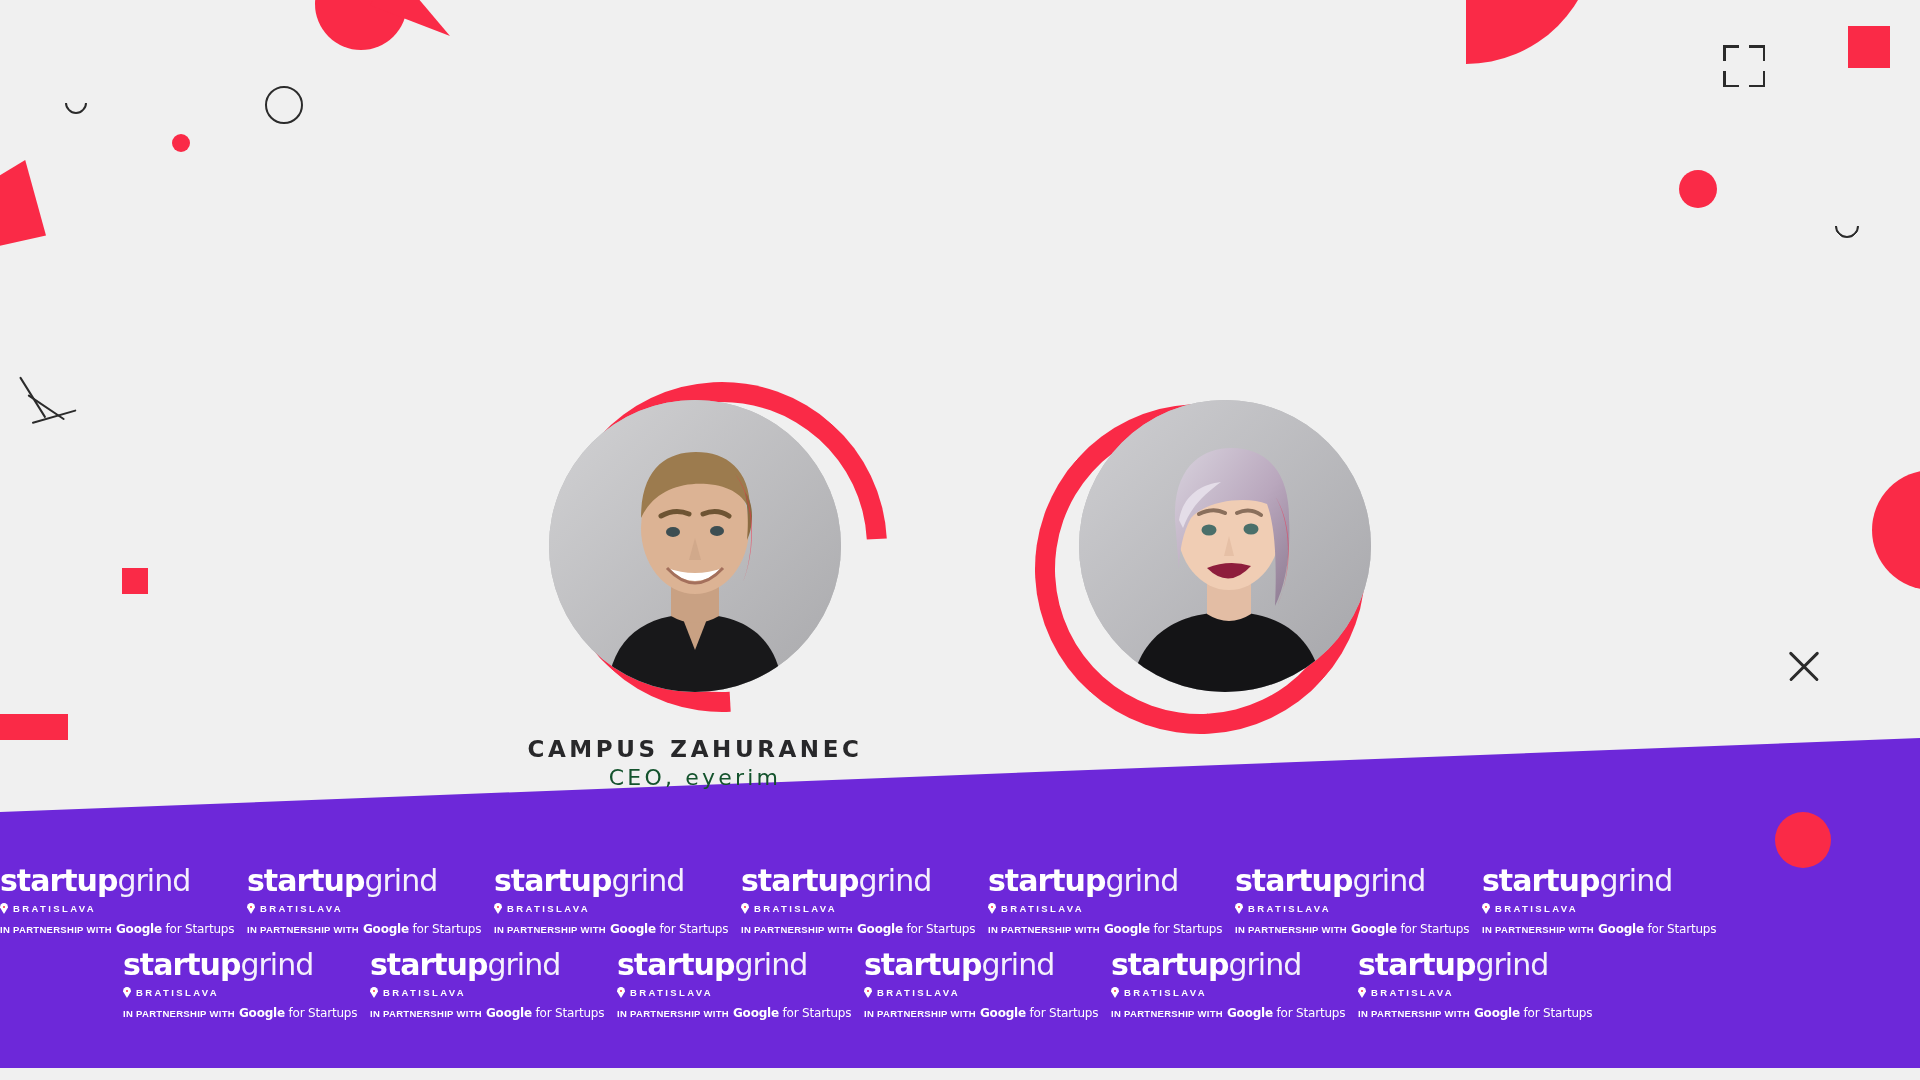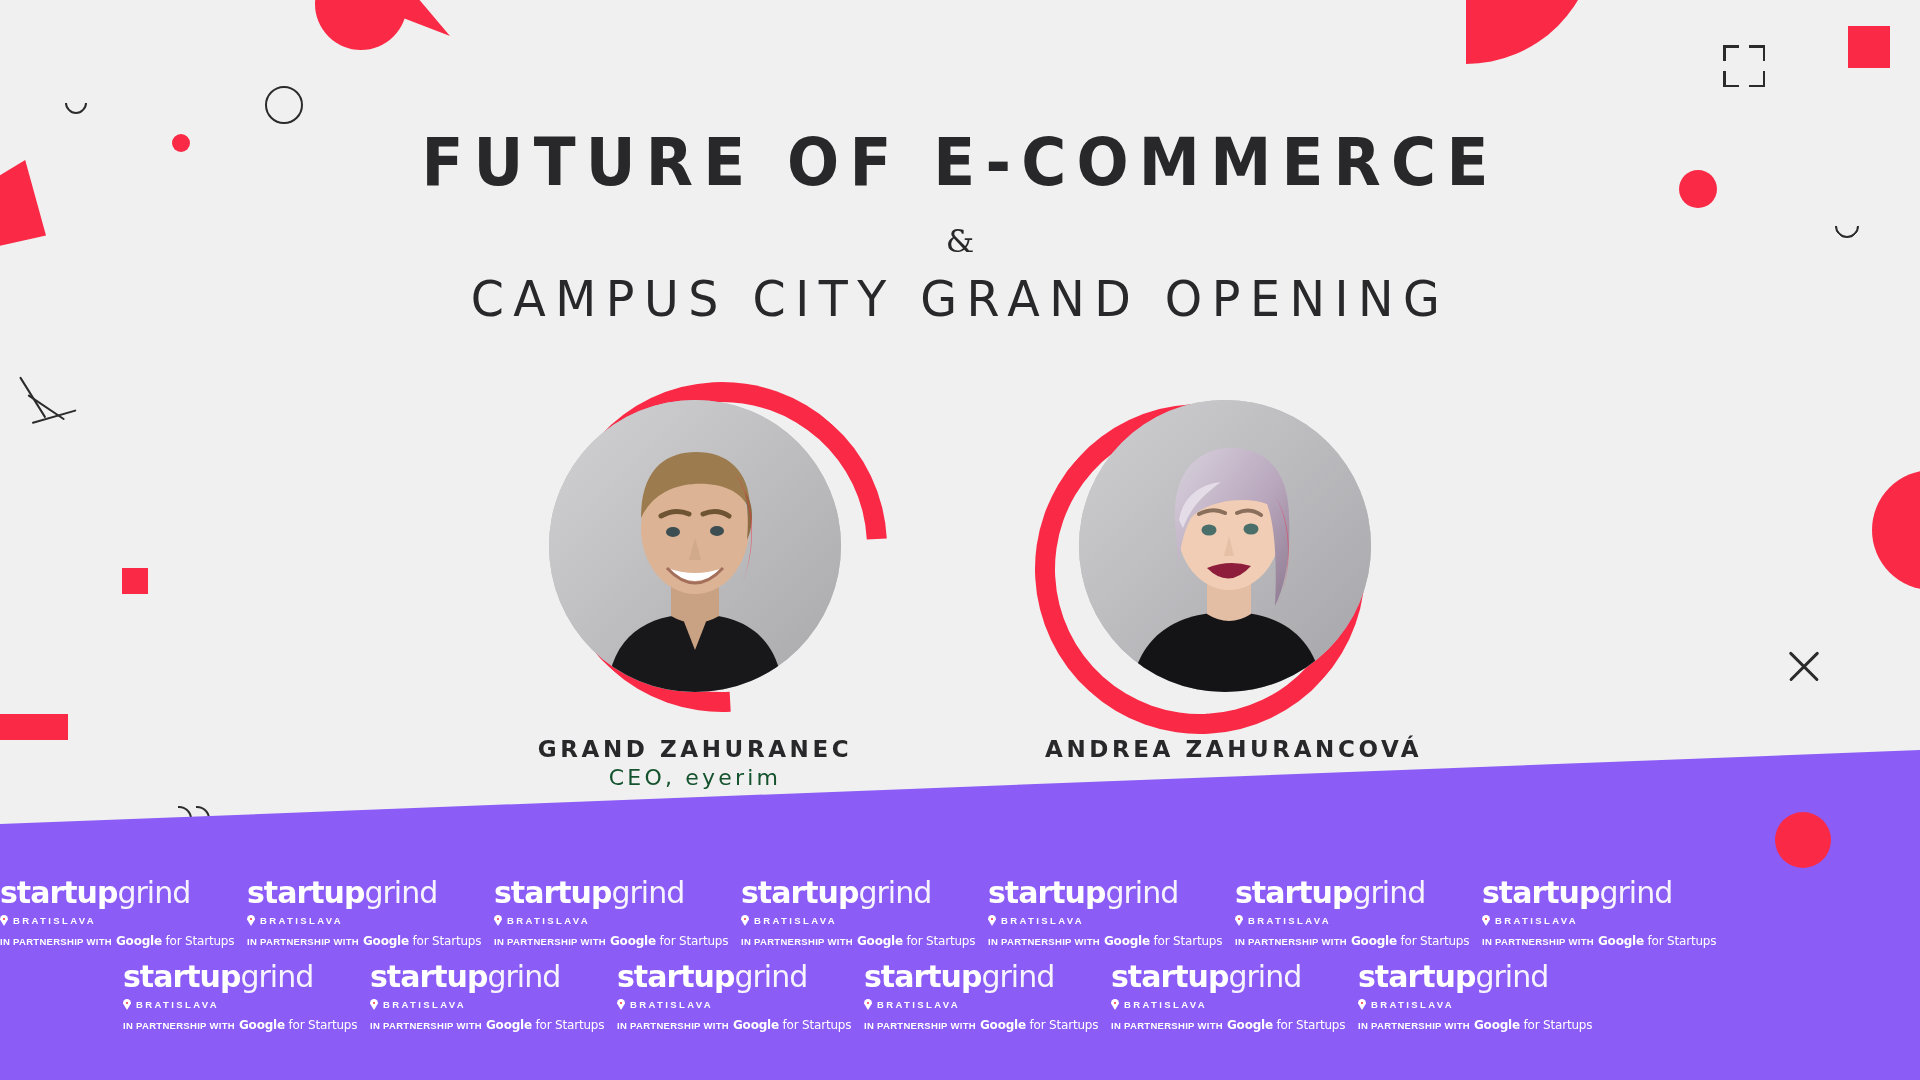--- a/index.html
+++ b/index.html
@@ -166,23 +166,23 @@
     margin-top:3px;
     font-family:"DejaVu Sans", sans-serif;
     font-size:22px;
     letter-spacing:3.2px;
     color:#14532d;
   }
 
   
   .band {
     position:absolute;
-    left:0; bottom:0;
+    left:0; bottom:12px;
     width:1920px; height:330px;
-    background:#8b5cf6;
+    background:#6d28d9;
     clip-path:polygon(0 74px, 1920px 0, 1920px 330px, 0 330px);
     z-index:4;
     overflow:hidden;
     text-decoration:underline;
   }
   .band-circle {
     position:absolute;
     width:56px; height:56px;
     border-radius:50%;
     background:#fa2a47;
@@ -318,25 +318,20 @@
 
     <div class="x-icon" style="left:1784px;top:645px;">
       <span></span>
         <span></span>
     </div>
 
     <div class="deco" style="left:1872px;top:470px;width:120px;height:120px;background:#fa2a47;
                 border-radius:50%;"></div>
   </div>
 
-  <div class="headline">
-    <div class="title-main">FUTURE OF E-COMMERCE</div>
-    <div class="title-amp">&amp;</div>
-    <div class="title-sub">CAMPUS CITY GRAND OPENING</div>
-  </div>
 
   <div class="speakers">
 
     <div class="speaker">
       <div class="photo-wrap">
         <div class="ring a"></div>
         <div class="avatar">
           <svg viewBox="0 0 292 292" preserveAspectRatio="xMidYMid slice">
             <defs>
               <linearGradient id="bg1" x1="0" y1="0" x2="1" y2="1">
@@ -365,21 +360,21 @@
 
             <path d="M146 138 l-6 22 h12 z" fill="#c9a183" opacity=".55"></path>
 
             <path d="M118 168 q28 26 56 0 q-28 10 -56 0 z" fill="#ffffff"></path>
             <path d="M118 168 q28 30 56 0" stroke="#a4705c" stroke-width="3" fill="none"></path>
 
             <path d="M186 74 C206 100 206 150 194 182 C208 146 206 98 186 74 Z" fill="#fa2a47" opacity=".55"></path>
           </svg>
         </div>
       </div>
-      <div class="sp-name">GRAND ZAHURANEC</div>
+      <div class="sp-name">CAMPUS ZAHURANEC</div>
       <div class="sp-role">CEO, eyerim</div>
     </div>
 
     <div class="speaker">
       <div class="photo-wrap">
         <div class="ring b"></div>
         <div class="avatar">
           <svg viewBox="0 0 292 292" preserveAspectRatio="xMidYMid slice">
             <defs>
               <linearGradient id="bg2" x1="0" y1="0" x2="1" y2="1">
@@ -412,21 +407,20 @@
             <ellipse cx="172" cy="129" rx="7.5" ry="5.5" fill="#4a6f6a"></ellipse>
 
             <path d="M150 136 l-5 20 h10 z" fill="#e0b79d" opacity=".6"></path>
 
             <path d="M128 168 q22 -9 44 -2 q-22 24 -44 2 z" fill="#8e1d3c"></path>
 
             <path d="M196 96 C214 126 212 176 198 206 C214 170 214 124 196 96 Z" fill="#fa2a47" opacity=".5"></path>
           </svg>
         </div>
       </div>
-      <div class="sp-name">ANDREA ZAHURANCOVÁ</div>
     </div>
   </div>
 
   <div class="band-circle" style="top:812px;"></div>
 
   <div class="band">
     <div class="logo-row r1">
         <div class="logo">
           <div class="logo-word"><b>startup</b><span>grind</span></div>
           <div class="logo-city">

